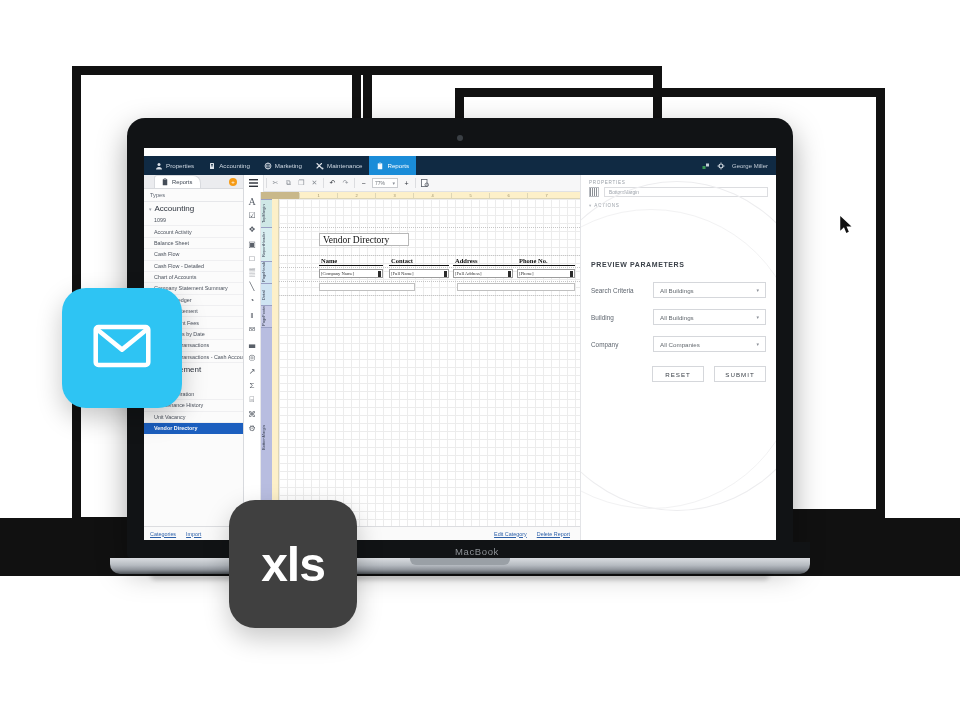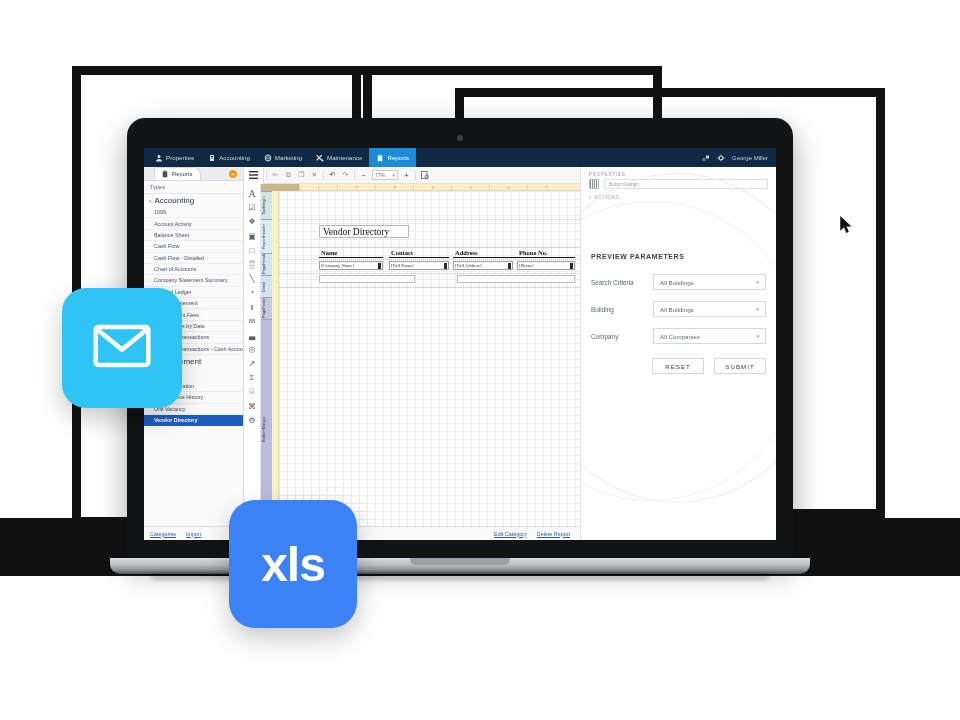--- a/index.html
+++ b/index.html
@@ -58,21 +58,21 @@
   #laptop-notch {
     position: absolute; left: 300px; top: 440px; width: 100px; height: 7px;
     background: #9aa0a6; border-radius: 0 0 6px 6px;
   }
   #laptop-foot {
     position: absolute; left: 40px; top: 456px; width: 620px; height: 6px;
     background: rgba(0,0,0,.18); border-radius: 0 0 20px 20px; filter: blur(2px);
   }
 
   
-  #app { position: absolute; inset: 0; background: #f3f4f6; font-size: 6px; }
+  #app { position: absolute; inset: 0; background: #f3f4f6; font-size: 6px; margin-top: 8px; }
 
   #topnav {
     display: flex; align-items: center; height: 19px;
     background: #102a43; color: #dfe6ee; padding-left: 4px;
   }
   .nav-item {
     display: flex; align-items: center; gap: 3px;
     height: 19px; padding: 0 7px; font-size: 6.2px; color: #cfd8e3;
     white-space: nowrap;
   }
@@ -563,29 +563,32 @@
             <span class="foot-link">Import</span>
           </div>
           <div id="designer-footer">
             <span class="foot-link">Edit Category</span>
             <span class="foot-link">Delete Report</span>
           </div>
 
         </div>
       </div>
 
+      <div id="laptop-chin">
+        <span id="laptop-brand">MacBook</span>
+      </div>
     </div>
 
     <div id="laptop-base"></div>
     <div id="laptop-notch"></div>
     <div id="laptop-foot"></div>
   </div>
 
 
-  <div class="badge" id="badge-xls" style="background: #3b82f6;">
+  <div class="badge" id="badge-xls" style="background: #404040;">
     <span>xls</span>
   </div>
 
   <div class="badge" id="badge-mail" style="background: rgb(46, 196, 243);">
     <span>
       <svg viewBox="0 0 64 48">
           <rect x="3" y="3" width="58" height="42" rx="3" fill="none" stroke="#ffffff" stroke-width="5"></rect>
           <path d="M5 6 L32 28 L59 6" fill="none" stroke="#ffffff" stroke-width="5" stroke-linecap="round" stroke-linejoin="round"></path>
         </svg>
     </span>

